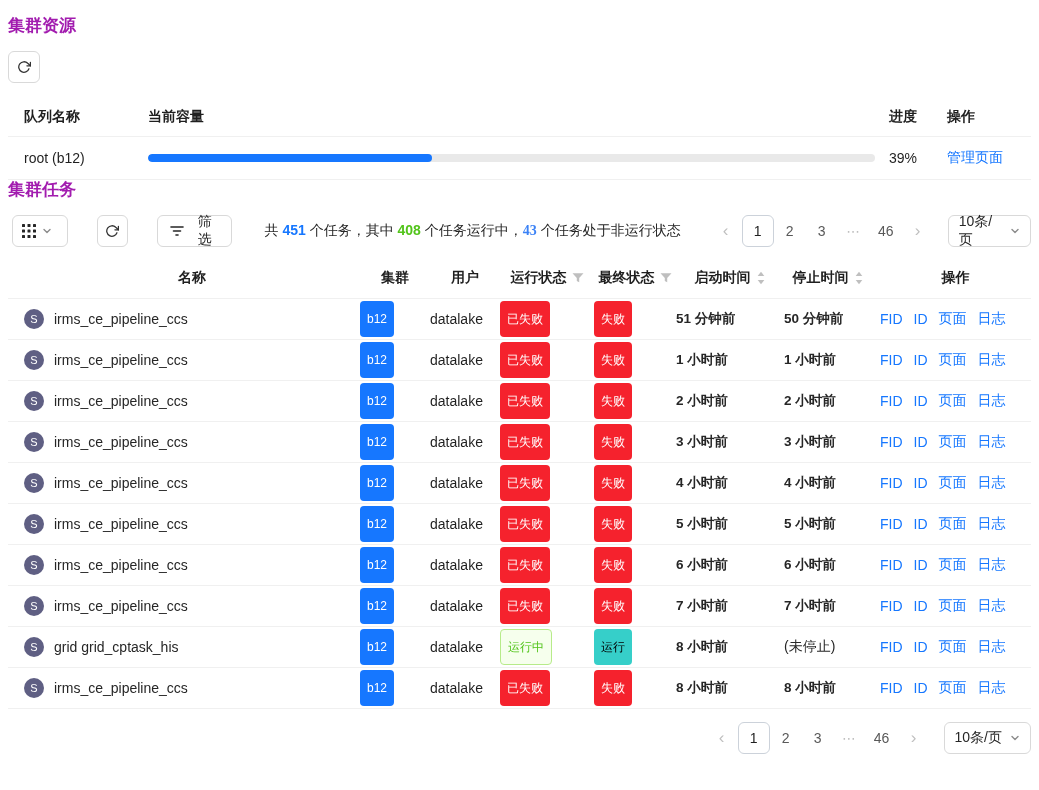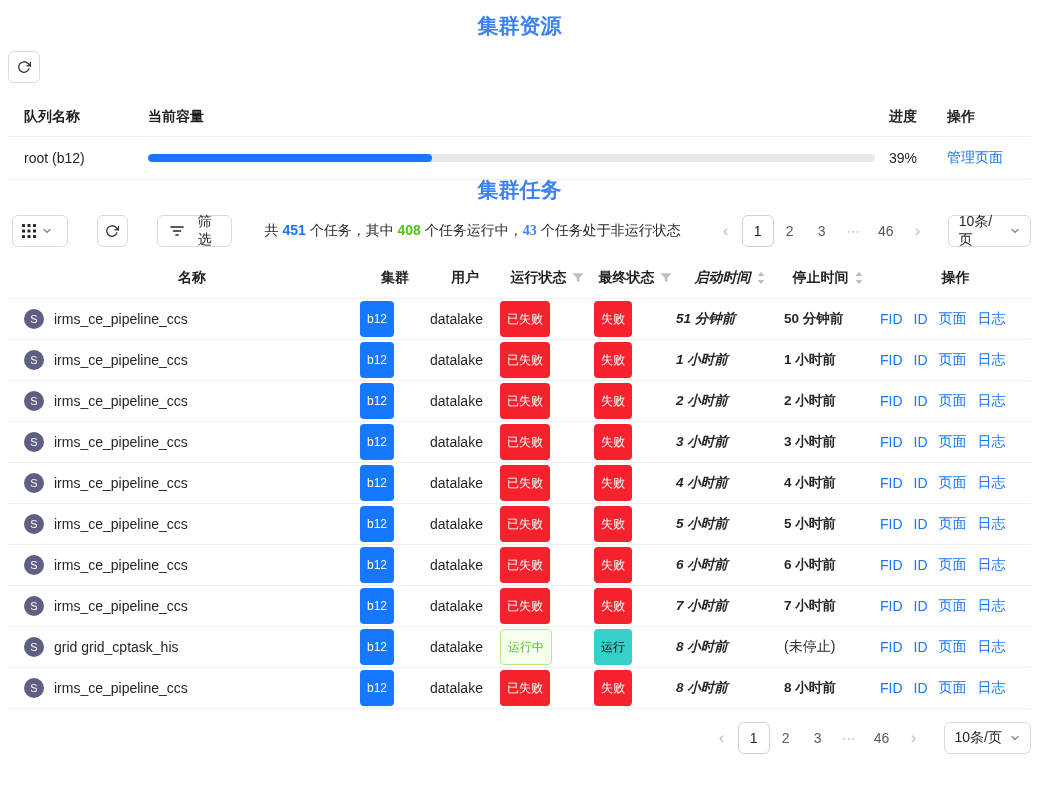--- a/index.html
+++ b/index.html
@@ -4,21 +4,21 @@
 <style>
   * { box-sizing: border-box; }
   html,body { margin:0; padding:0; background:#fff; }
   body {
     width:1039px; height:790px; overflow:hidden;
     font-family:"Liberation Sans","DejaVu Sans",sans-serif;
     font-size:14px; color:rgba(0,0,0,.88);
   }
   .container { padding:16px 8px 0 8px; }
 
-  h2.section-title { font-size:21px; font-weight:700; color:#3b82f6; margin:0; line-height:20px;text-align:center; }
+  h2.section-title { font-size:17px; font-weight:700; color:#a21caf; margin:0; line-height:20px; }
 
   .icon-btn {
     width:32px; height:32px; border:1px solid #d9d9d9; border-radius:6px; background:#fff;
     display:inline-flex; align-items:center; justify-content:center; color:#333; cursor:pointer; padding:0;
   }
   .btn {
     height:32px; border:1px solid #d9d9d9; border-radius:6px; background:#fff;
     display:inline-flex; align-items:center; gap:7px; padding:0 12px; font-size:14px; color:#262626; cursor:pointer;
   }
   .grid-btn { width:56px; gap:6px; padding:0 9px; }
@@ -67,21 +67,21 @@
   }
   .chev { color:#8c8c8c; display:inline-flex; }
 
   
   .tbl2 { margin-top:10px; }
   .c-name    { flex:0 0 352px; padding-left:16px; display:flex; align-items:center; gap:10px; }
   .c-cluster { flex:0 0 70px; }
   .c-user    { flex:0 0 70px; }
   .c-run     { flex:0 0 94px; }
   .c-final   { flex:0 0 82px; }
-  .c-start   { flex:0 0 108px;font-style:italic; }
+  .c-start   { flex:0 0 108px; }
   .c-stop    { flex:0 0 88px; }
   .c-action  { flex:1 1 auto; padding-left:8px; display:flex; align-items:center; gap:11px; }
 
   .avatar {
     width:20px; height:20px; border-radius:50%; background:#5f5f83; color:#fff;
     font-size:11px; line-height:20px; display:inline-flex; align-items:center; justify-content:center; flex:0 0 20px;
   }
   .task-name { color:#262626; }
 
   .tag { display:inline-block; font-size:12px; line-height:20px; padding:8px 7px; border-radius:4px; white-space:nowrap; }

